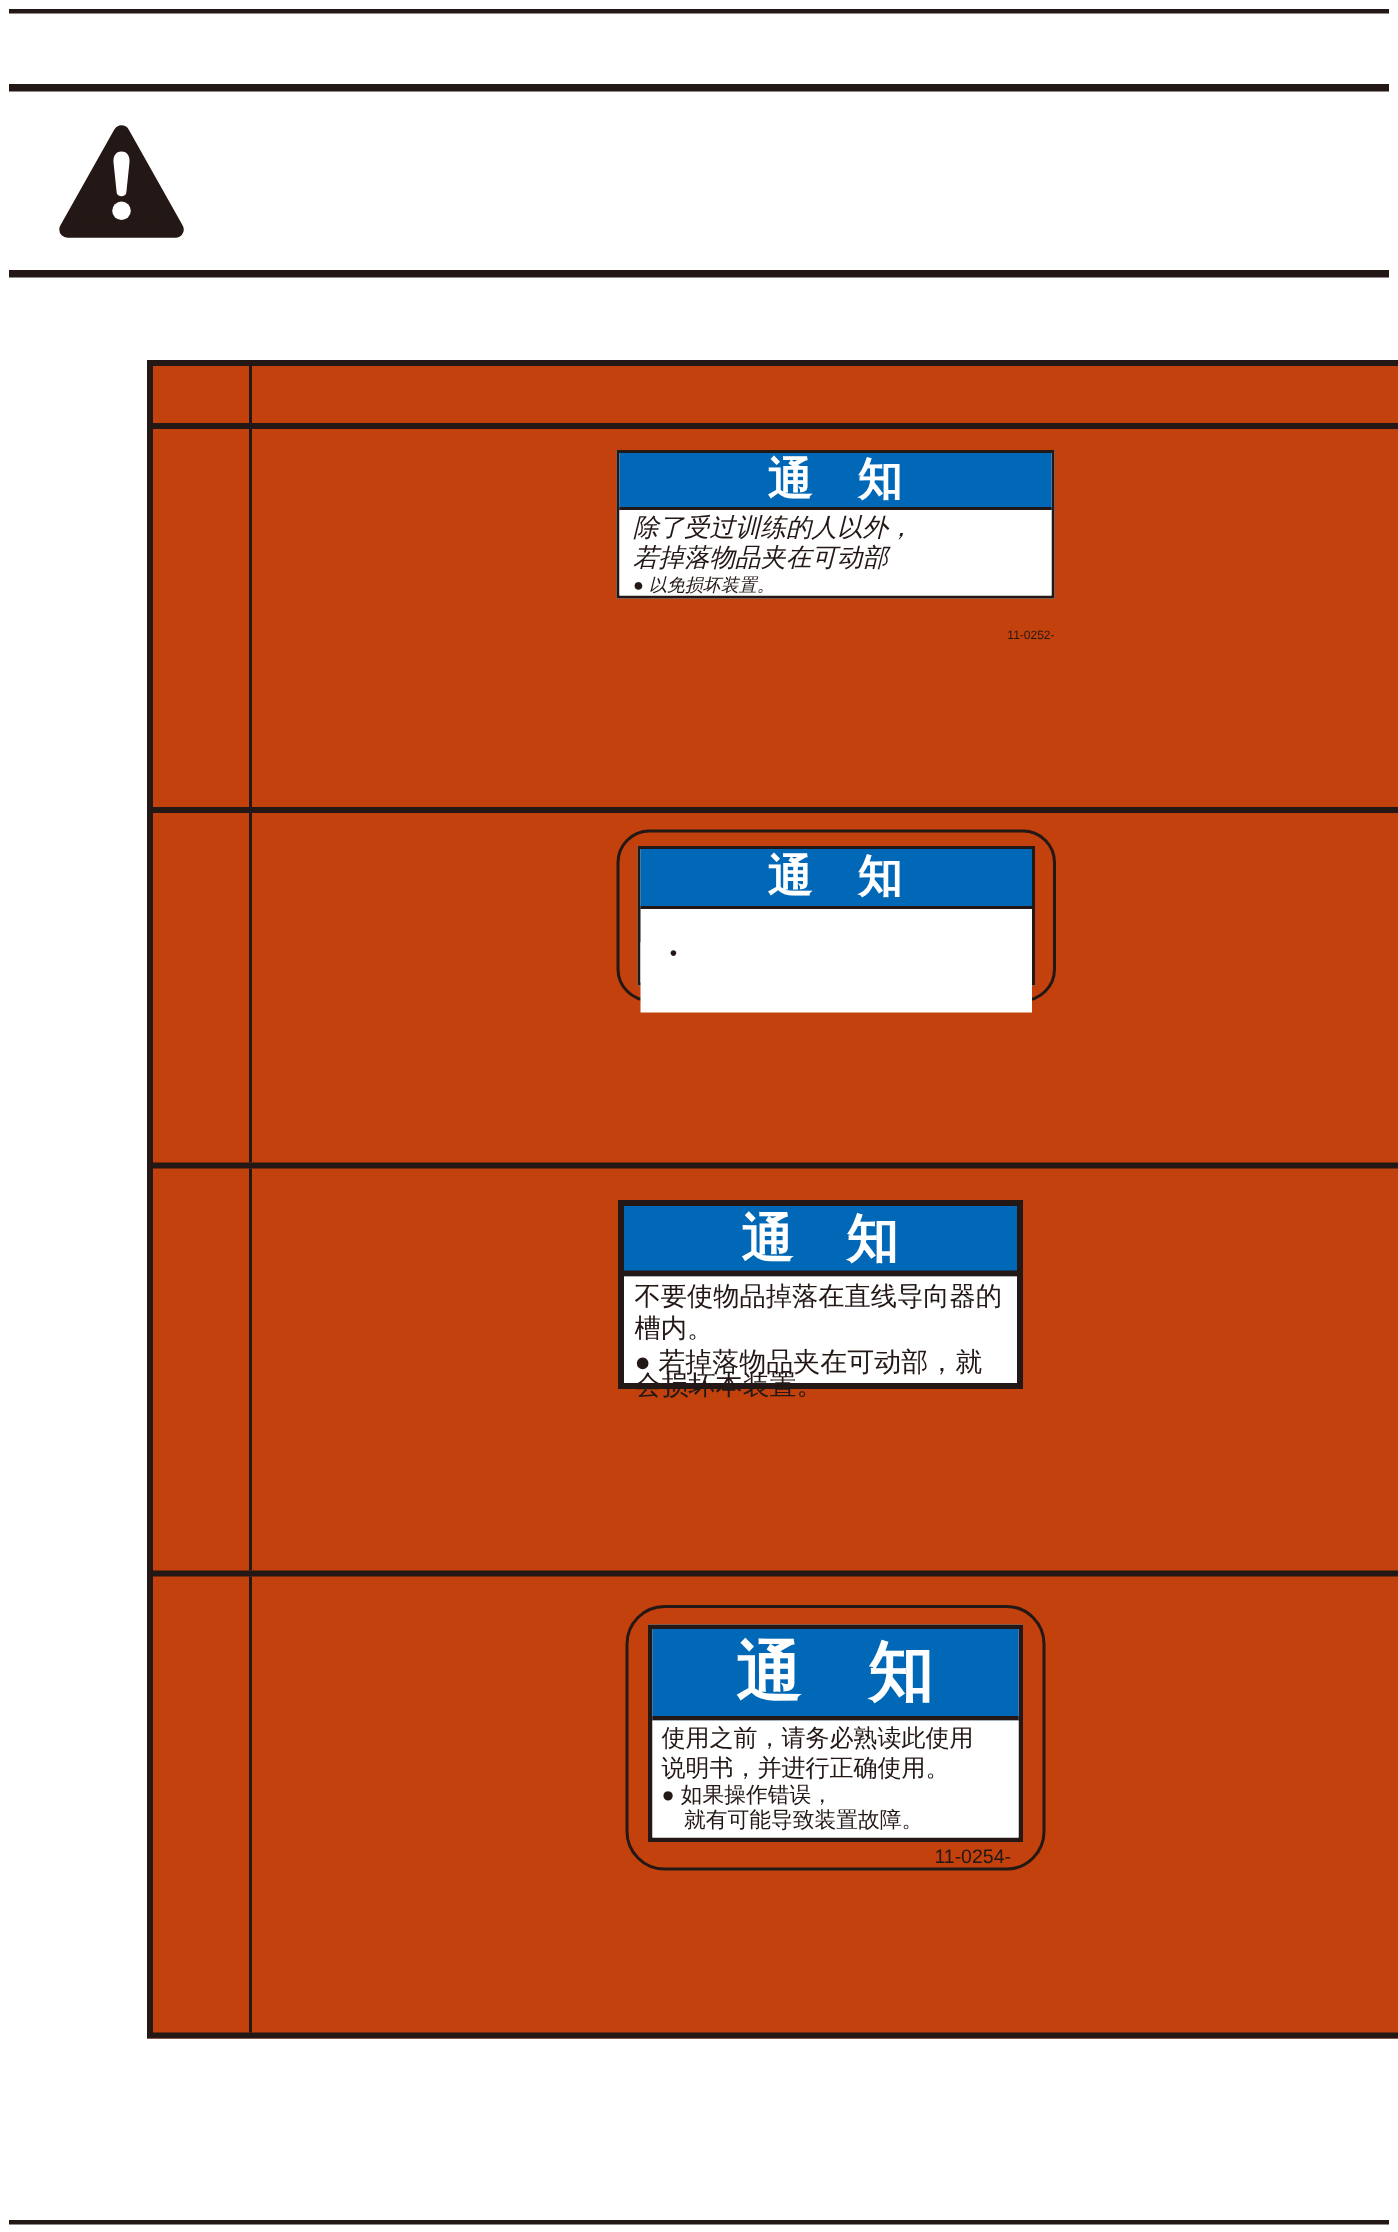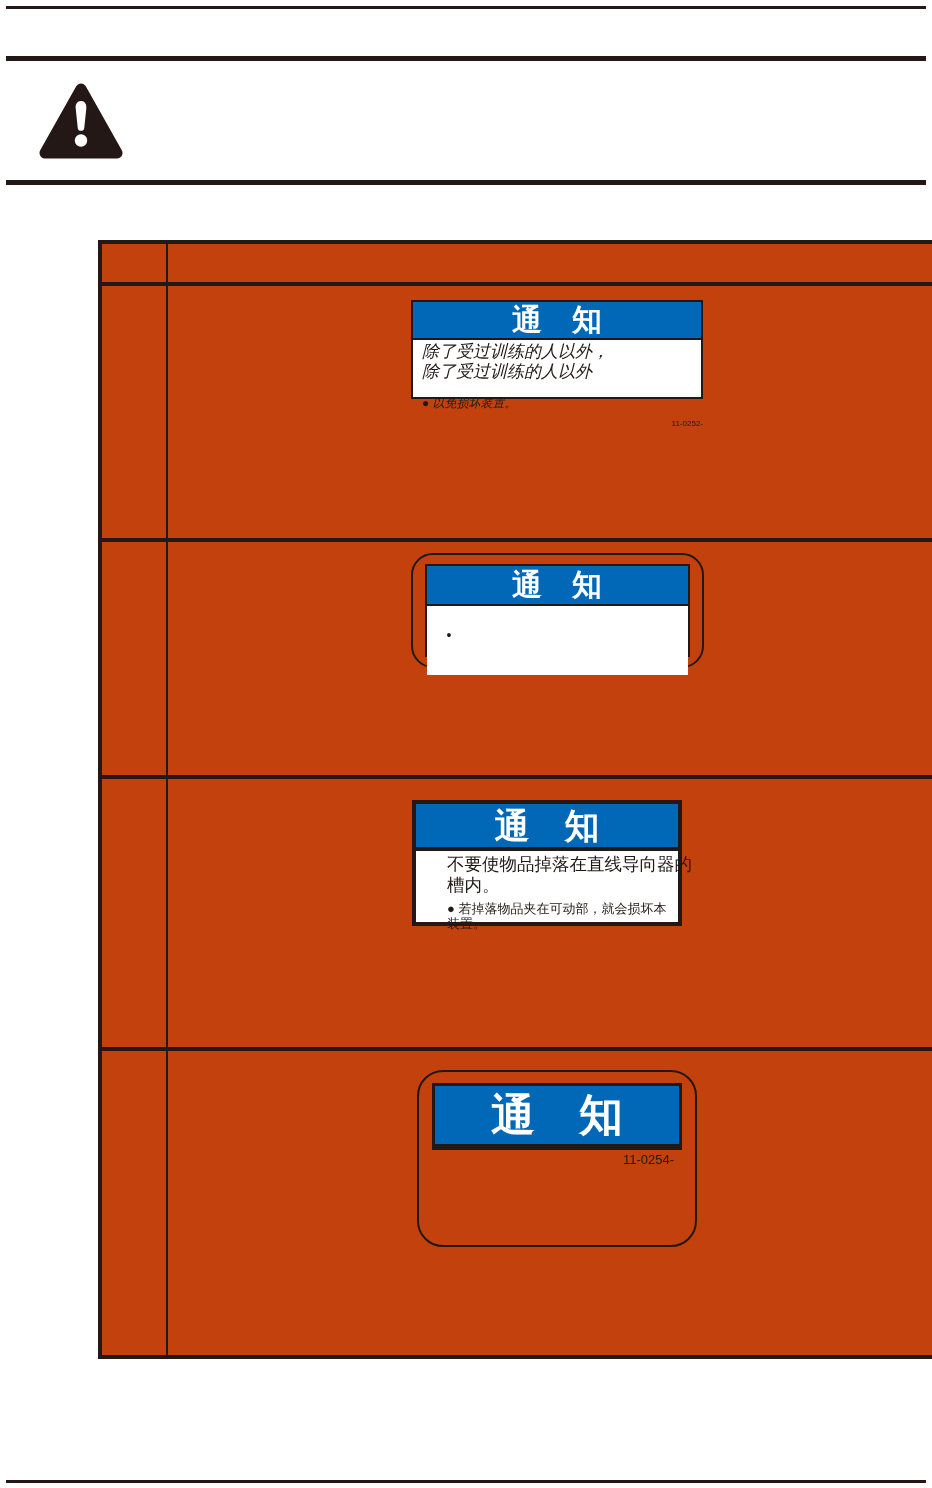--- a/index.html
+++ b/index.html
@@ -51,41 +51,41 @@
   }
   .notice .bd{background:#fff;}
   .line{white-space:nowrap;}
 
   
   .stack1{padding-top:14px;}
   .n1{width:292px;}
   .n1 .hd{height:36px;line-height:36px;font-size:30px;border-bottom:2px solid var(--ink);}
   .n1 .bd{height:55px;padding:2px 9px 0;font-style:italic;}
   .n1 .line{font-size:17px;line-height:20px;}
-  .n1 .bullet{font-size:12px;line-height:14px;margin-top:14px;}
+  .n1 .bullet{font-size:12px;line-height:14px;margin-top:1px;}
   .code1{width:292px;text-align:right;font-size:8px;line-height:9px;margin-top:20px;color:var(--ink);}
 
   
   .stack2{padding-top:11px;}
   .round2{
     width:293px;height:115px;border:2px solid var(--ink);border-radius:22px;
     box-sizing:border-box;padding:9px 12px;
   }
   .n2{width:100%;height:100%;}
   .n2 .hd{height:38px;line-height:38px;font-size:30px;border-bottom:2px solid var(--ink);}
   .n2 .bd{height:47px;}
   .n2 .dot{font-size:14px;line-height:14px;margin:22px 0 0 20px;}
 
   
   .stack3{padding-top:21px;position:relative;left:-10px;}
   .n3{width:270px;border-width:4px;}
   .n3 .hd{height:43px;line-height:43px;font-size:35px;border-bottom:4px solid var(--ink);}
-  .n3 .bd{height:68px;padding:3px 7px 0;margin-left:24px;}
+  .n3 .bd{height:68px;padding:3px 7px 0;}
   .n3 .line{font-size:17.5px;line-height:21px;}
-  .n3 .bullet{font-size:13px;line-height:15px;margin-top:5px;}
+  .n3 .bullet{font-size:18px;line-height:15px;margin-top:5px;}
 
   
   .stack4{padding-top:19px;}
   .round4{
     width:280px;height:177px;border:2px solid var(--ink);border-radius:26px;
     box-sizing:border-box;padding:11px 13px 0;
     display:flex;flex-direction:column;
   }
   .n4{width:100%;border-width:3px;}
   .n4 .hd{height:58px;line-height:58px;font-size:44px;border-bottom:3px solid var(--ink);}
@@ -119,21 +119,21 @@
     </div>
 
     <div class="trow r1">
       <div class="c1"></div>
       <div class="c2">
         <div class="lbl-stack stack1">
           <div class="notice n1">
             <div class="hd">通　知</div>
             <div class="bd">
               <div class="line">除了受过训练的人以外，</div>
-              <div class="line">除了受过训练的人以外</div>
+              <div class="line">若掉落物品夹在可动部</div>
               <div class="bullet">● 以免损坏装置。</div>
             </div>
           </div>
           <div class="code1">11-0252-</div>
         </div>
       </div>
     </div>
 
     <div class="trow r2">
       <div class="c1"></div>
@@ -167,20 +167,26 @@
       </div>
     </div>
 
     <div class="trow r4">
       <div class="c1"></div>
       <div class="c2">
         <div class="lbl-stack stack4">
           <div class="round4">
             <div class="notice n4">
               <div class="hd">通　知</div>
+              <div class="bd">
+                <div class="line">使用之前，请务必熟读此使用</div>
+                <div class="line">说明书，并进行正确使用。</div>
+                <div class="bullet">● 如果操作错误，</div>
+                <div class="bullet cont">就有可能导致装置故障。</div>
+              </div>
             </div>
             <div class="code4">11-0254-</div>
           </div>
         </div>
       </div>
     </div>
 
   </div>
 
   <div class="hline l4"></div>

